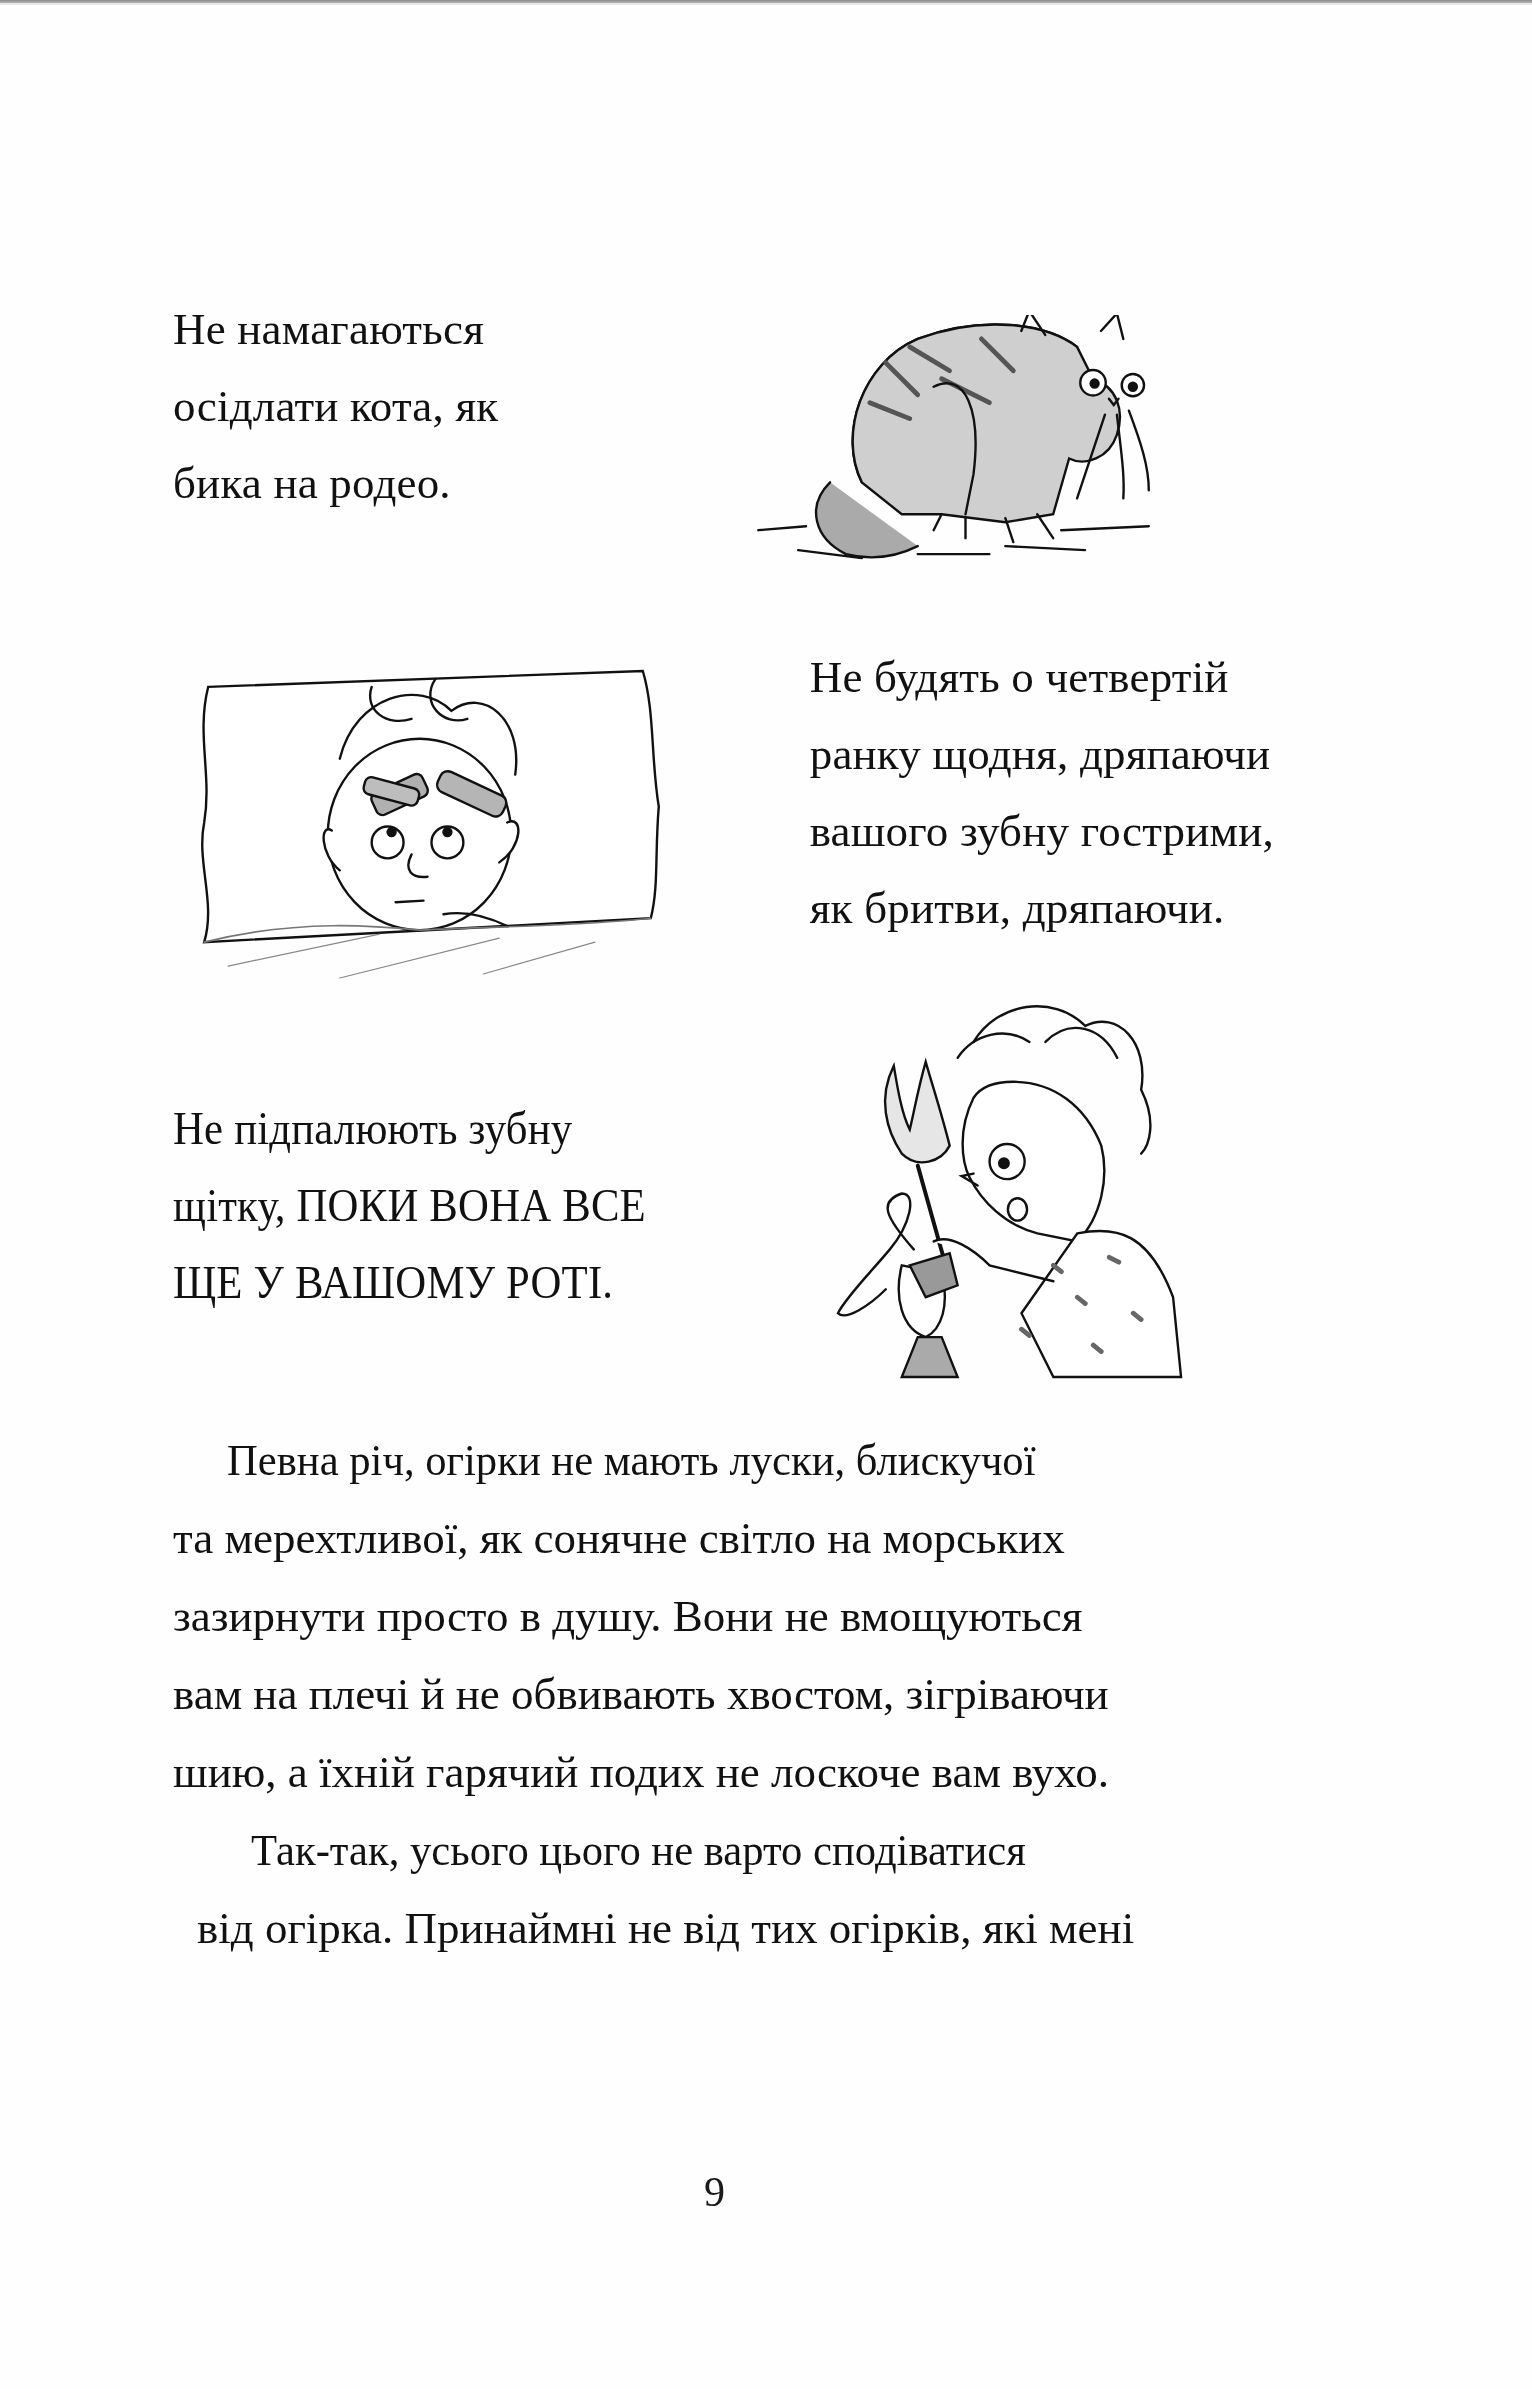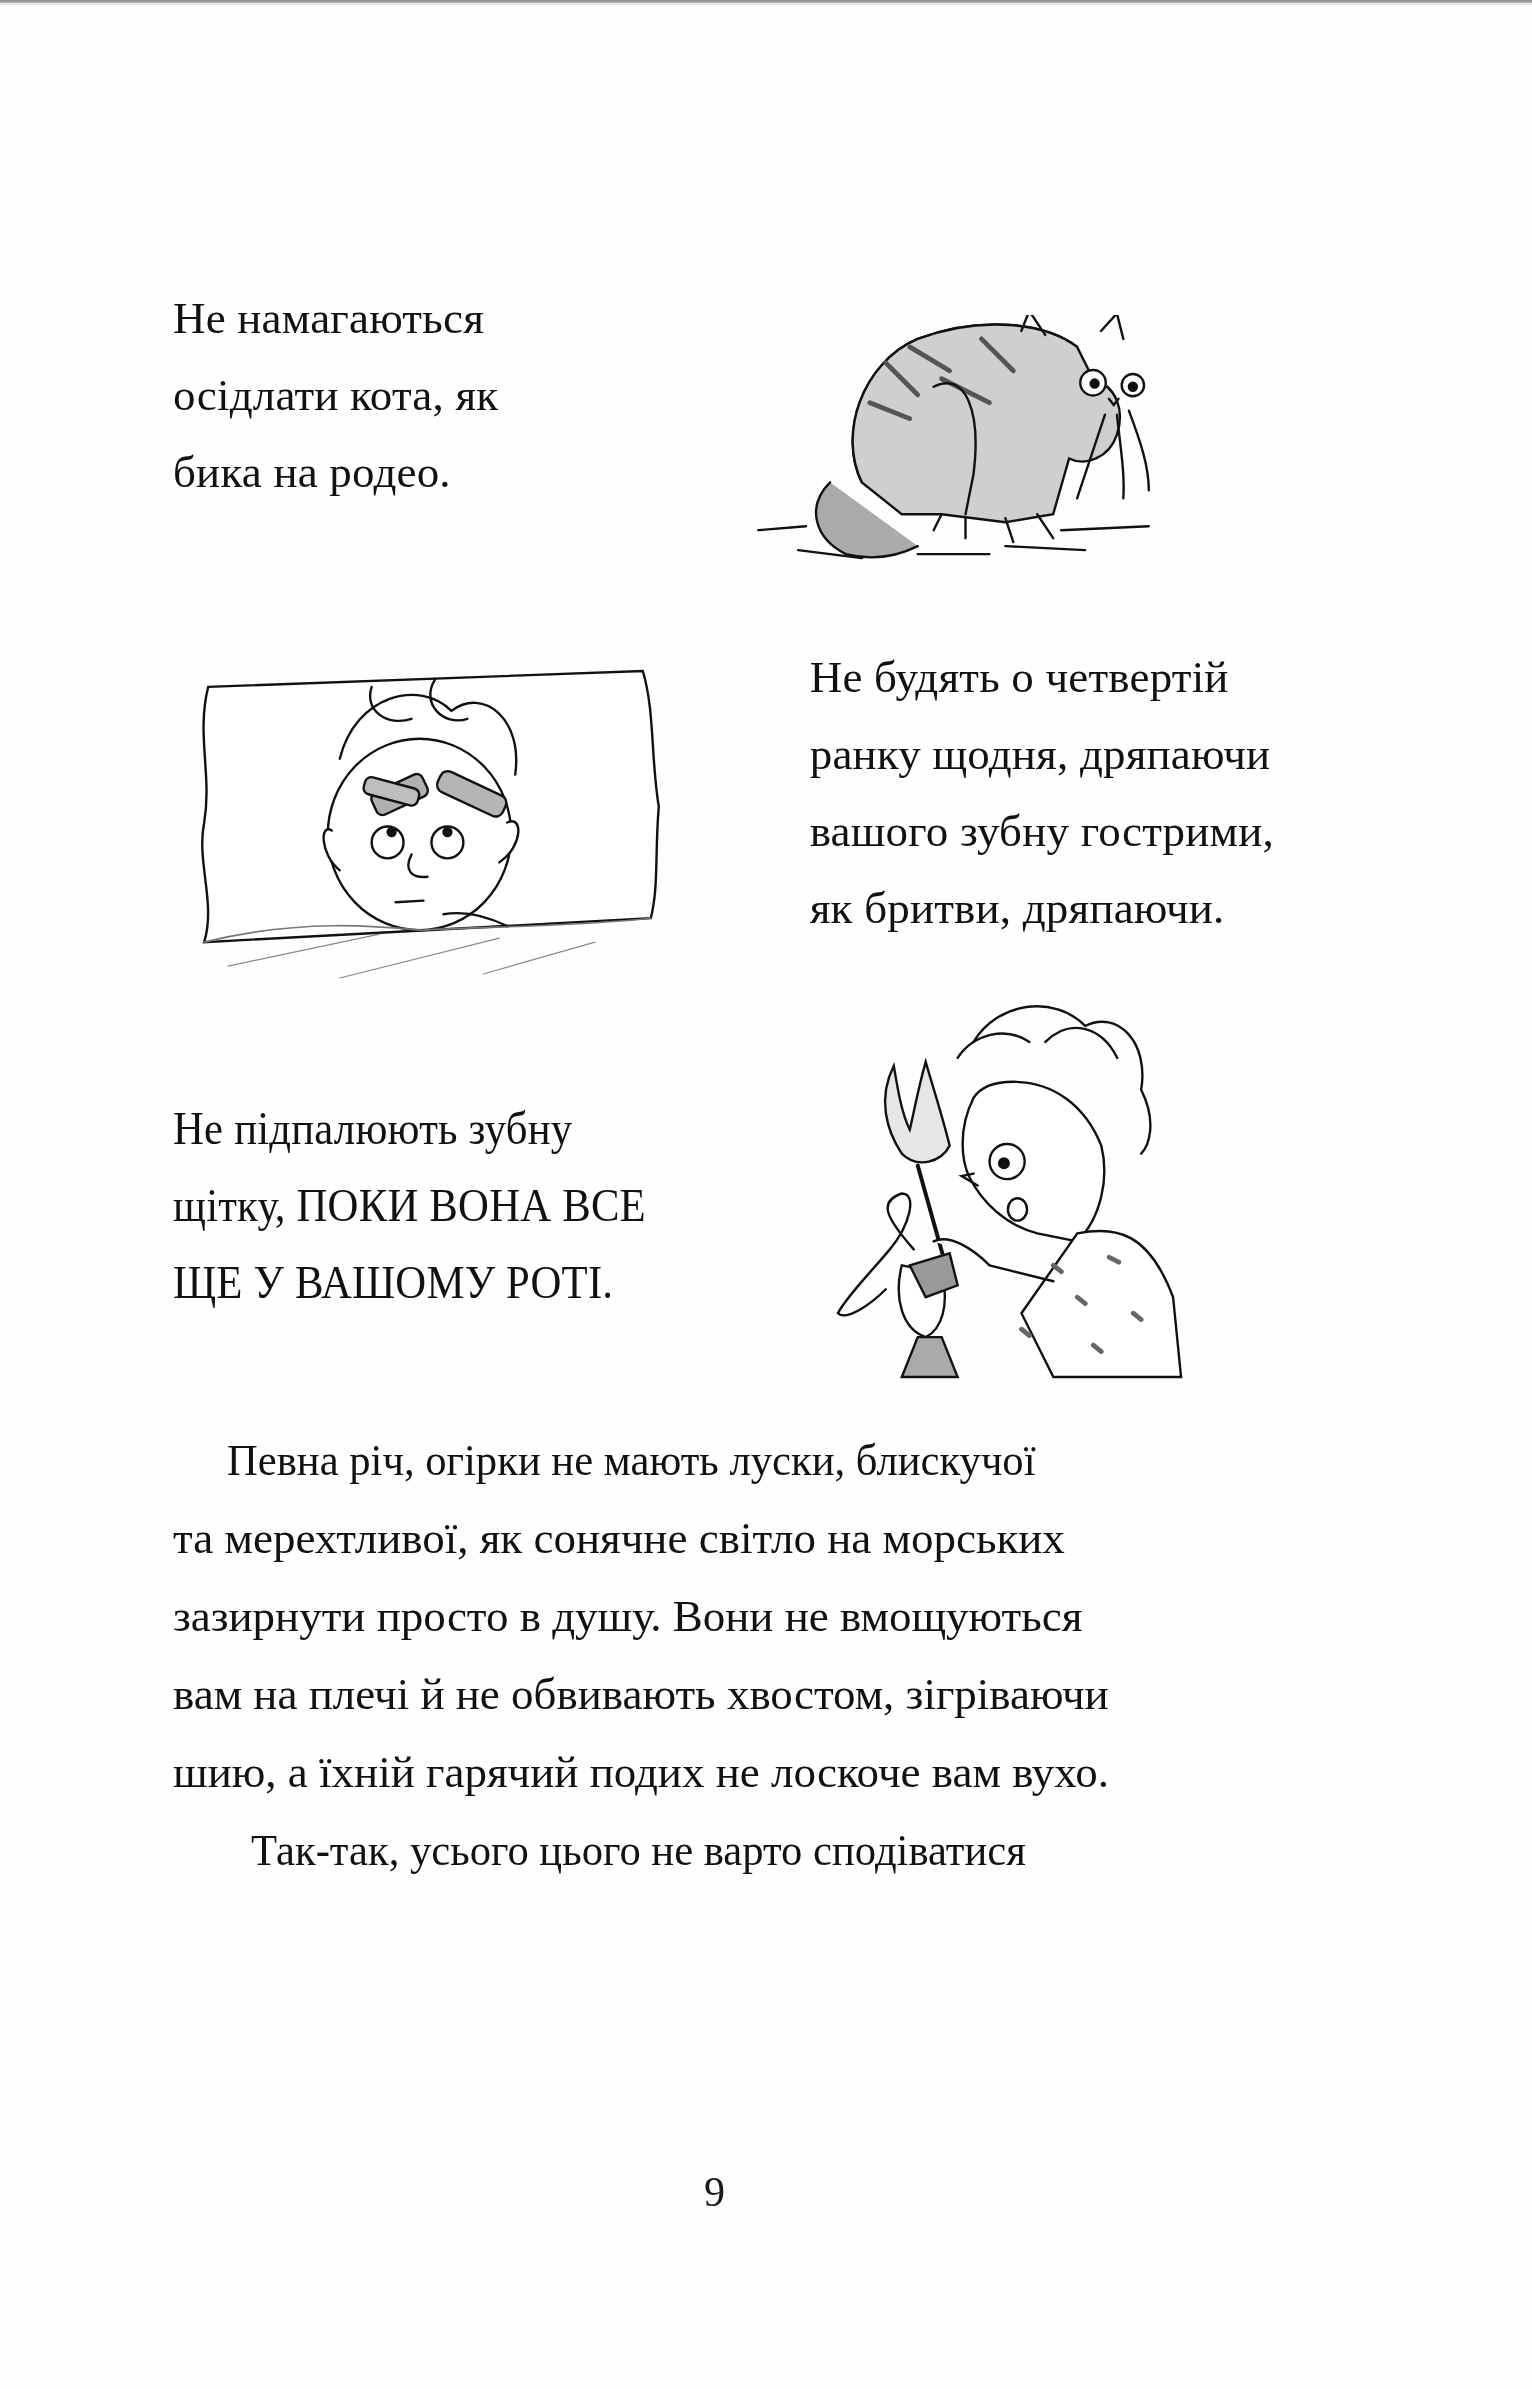--- a/index.html
+++ b/index.html
@@ -12,21 +12,21 @@
     position: absolute; left: 0; top: 0; width: 1533px; height: 3.2px;
     background: linear-gradient(#8a8a8a, #b8b8b8);
   }
   .top-bar-shade { position: absolute; left: 0; top: 3.2px; width: 1533px; height: 1.6px; background: #e8e8e8; }
 
   .caption {
     position: absolute; font-size: 45px; line-height: 77px; letter-spacing: 0.2px;
     white-space: nowrap;
   }
   .caption .line { display: block; }
-  .cap-1 { left: 173px; top: 280px; }
+  .cap-1 { left: 173px; top: 291px; }
   .cap-2 { right: 259px; top: 639px; text-align: left; }
   .cap-3 { left: 173px; top: 1090px; }
   .cap-3 { font-size: 46px; transform: scaleX(0.93); transform-origin: left top; }
 
   .illus { position: absolute; }
   .illus svg { width: 100%; height: 100%; display: block; }
   .ill-cat { left: 742px; top: 315px; width: 447px; height: 263px; }
   .ill-boy-bed { left: 180px; top: 663px; width: 487px; height: 319px; }
   .ill-boy-fire { left: 814px; top: 994px; width: 391px; height: 407px; }
 
@@ -141,17 +141,18 @@
 <div class="prose">
   <p style="text-indent: 0px; text-align-last: left;">
     <span class="line l-first" style="width: auto; transform: scaleX(0.94756);">Певна річ, огірки не мають луски, блискучої</span>
     <span class="line" style="width: auto; word-spacing: 0px;">та мерехтливої, як сонячне світло на морських</span>
     <span class="line" style="width: auto; word-spacing: 0px;">зазирнути просто в душу. Вони не вмощуються</span>
     <span class="line" style="width: auto; word-spacing: 0px;">вам на плечі й не обвивають хвостом, зігріваючи</span>
     <span class="line" style="width: auto; word-spacing: 0px;">шию, а їхній гарячий подих не лоскоче вам вухо.</span>
   </p>
   <p style="text-indent: 0px; text-align-last: left; margin-left: 24px;">
     <span class="line l-first" style="width: auto; transform: scaleX(0.94756);">Так-так, усього цього не варто сподіватися</span>
+    <span class="line" style="width: auto; word-spacing: 0px;">від огірка. Принаймні не від тих огірків, які мені</span>
   </p>
 </div>
 
 <div class="page-number">9</div>
 
 
 </body></html>

